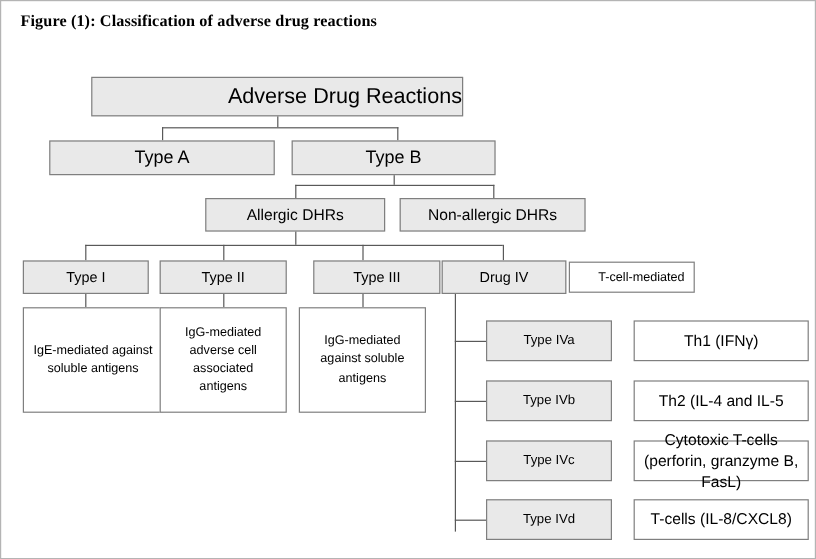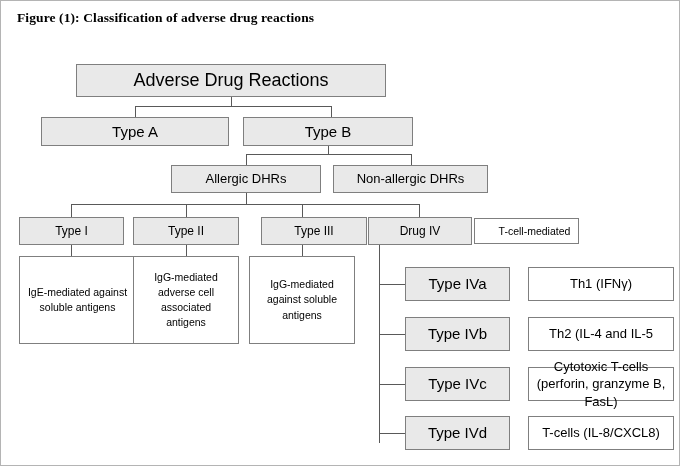--- a/index.html
+++ b/index.html
@@ -53,21 +53,21 @@
   .lvl1-label { font-size: 15px; }
   .lvl2-label { font-size: 13px; }
   .type-label { font-size: 12px; }
   .small-label { font-size: 10.5px; }
   .desc-label {
     font-size: 10.5px;
     line-height: 1.45;
     align-items: center;
     padding: 0 6px;
   }
-  .sub-label { font-size: 15px; }
+  .sub-label { font-size: 11px; }
   .val-label { font-size: 13px; line-height: 1.35; padding: 0 5px; margin-left: 14px; }
 
   
   .hline {
     position: absolute;
     height: 0;
     border-top: 1px solid #595959;
   }
   .vline {
     position: absolute;
@@ -75,21 +75,21 @@
     border-left: 1px solid #595959;
   }
 </style>
 </head>
 <body>
 
 <div id="figure">
 
   <div id="caption">Figure (1): Classification of adverse drug reactions</div>
 
-  <div class="node grey root-label" style="left:75px; top:63px; width:310px; height:33px;">
+  <div class="node grey root-label" style="left:75px; top:63px; width:310px; height:33px;justify-content:flex-end;">
     <span>Adverse Drug Reactions</span>
   </div>
 
   <div class="vline" style="left:230px; top:96px; height:9px;"></div>
   <div class="hline" style="left:134px; top:105px; width:197px;"></div>
   <div class="vline" style="left:134px; top:105px; height:11px;"></div>
   <div class="vline" style="left:330px; top:105px; height:11px;"></div>
 
   <div class="node grey lvl1-label" style="left:40px; top:116px; width:188px; height:29px;">
     <span>Type A</span>

